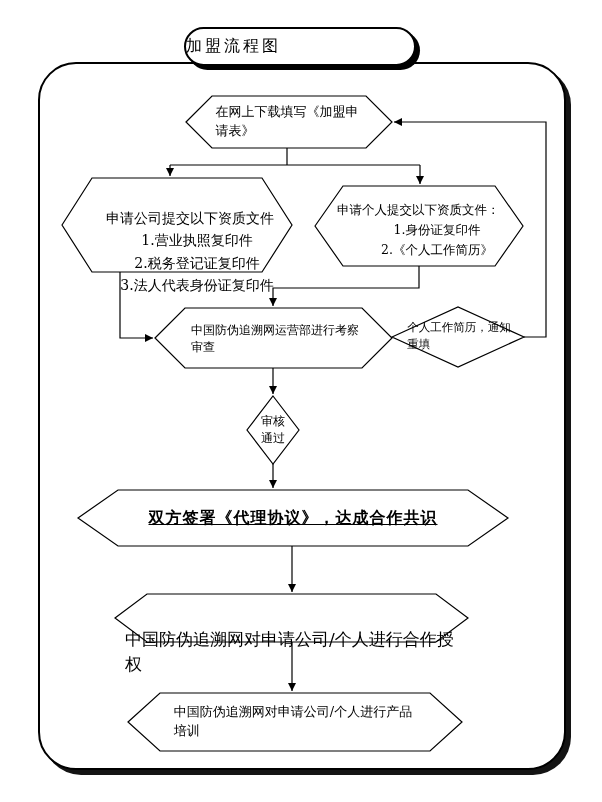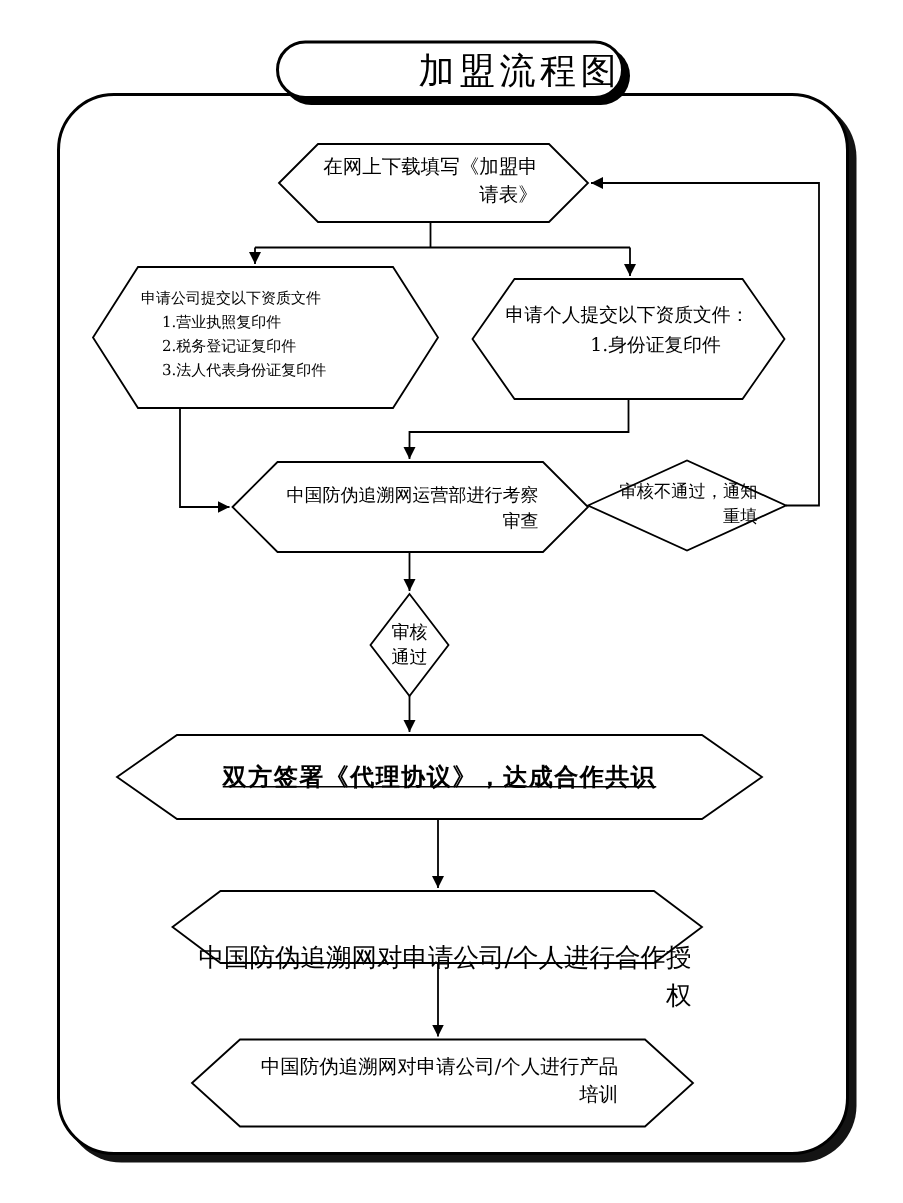--- a/index.html
+++ b/index.html
@@ -20,40 +20,40 @@
   }
 
   svg.wires { position:absolute; left:0; top:0; width:602px; height:802px; z-index:2; }
   svg.wires polygon { fill:#fff; stroke:#000; stroke-width:1.2; }
   svg.wires line, svg.wires polyline { fill:none; stroke:#000; stroke-width:1.2; }
 
   .title-pill {
     position:absolute; left:184px; top:27px; width:232px; height:39px;
     background:#fff; border:2px solid #000; border-radius:20px;
     box-shadow:4px 4px 0 #000;
-    display:flex; align-items:center; justify-content:flex-end;
-    font-size:24px; letter-spacing:3px;
+    display:flex; align-items:center; justify-content:flex-start;
+    font-size:16px; letter-spacing:3px;
     z-index:3;
   }
 
   .node-text {
     position:absolute; z-index:3;
     display:flex; align-items:center; justify-content:center;
-    text-align:right; white-space:pre-line; line-height:1.45;
+    text-align:left; white-space:pre-line; line-height:1.45;
   }
   .t-download  { left:192px; top:98px;  width:190px; height:48px; font-size:13px; }
   .t-review    { left:178px; top:315px; width:194px; height:48px; font-size:12px; }
   .t-reject    { left:398px; top:314px; width:122px; height:44px; font-size:11.5px; }
   .t-pass      { left:249px; top:409px; width:48px;  height:42px; font-size:12px; }
   .t-agreement { left:100px; top:503px; width:386px; height:30px; font-size:16px; font-weight:bold; letter-spacing:1px;text-decoration:underline; }
   .t-authorize { left:125px; top:640px; width:336px; height:24px; font-size:17px; }
   .t-training  { left:140px; top:700px; width:306px; height:44px; font-size:13px; }
 
   .doc-block { position:absolute; z-index:3; text-align:left; line-height:1.6; }
-  .doc-block.company  { left:94px;  top:192px; width:192px; font-size:10px; }
+  .doc-block.company  { left:94px;  top:207px; width:192px; font-size:14px;text-align:center; }
   .doc-block.personal { left:337px; top:200px; width:178px; font-size:12.5px; }
   .doc-item { padding-left:14px; }
   .doc-block.personal .doc-item { padding-left:22px;text-align:center; }
 </style>
 </head>
 <body>
 
 <div class="stage">
 
   <div class="outer-frame"></div>
@@ -98,25 +98,26 @@
   <div class="doc-block company">
     <div>申请公司提交以下资质文件</div>
     <div class="doc-item">1.营业执照复印件</div>
     <div class="doc-item">2.税务登记证复印件</div>
     <div class="doc-item">3.法人代表身份证复印件</div>
   </div>
 
   <div class="doc-block personal">
     <div>申请个人提交以下资质文件：</div>
     <div class="doc-item">1.身份证复印件</div>
+    <div class="doc-item">2.《个人工作简历》</div>
   </div>
 
   <div class="node-text t-review">中国防伪追溯网运营部进行考察
 审查</div>
-  <div class="node-text t-reject">审核不通过，通知
+  <div class="node-text t-reject">个人工作简历，通知
 重填</div>
   <div class="node-text t-pass">审核
 通过</div>
   <div class="node-text t-agreement">双方签署《代理协议》，达成合作共识</div>
   <div class="node-text t-authorize">中国防伪追溯网对申请公司/个人进行合作授权</div>
   <div class="node-text t-training">中国防伪追溯网对申请公司/个人进行产品
 培训</div>
 
 </div>
 

